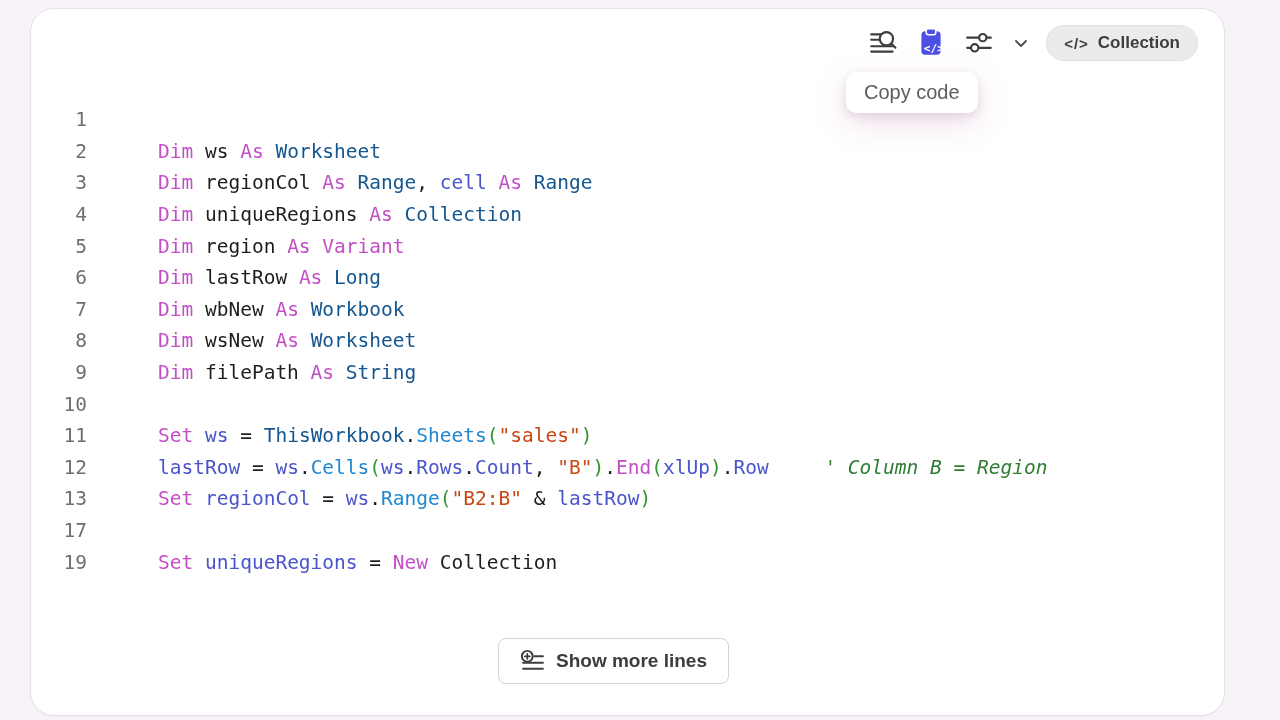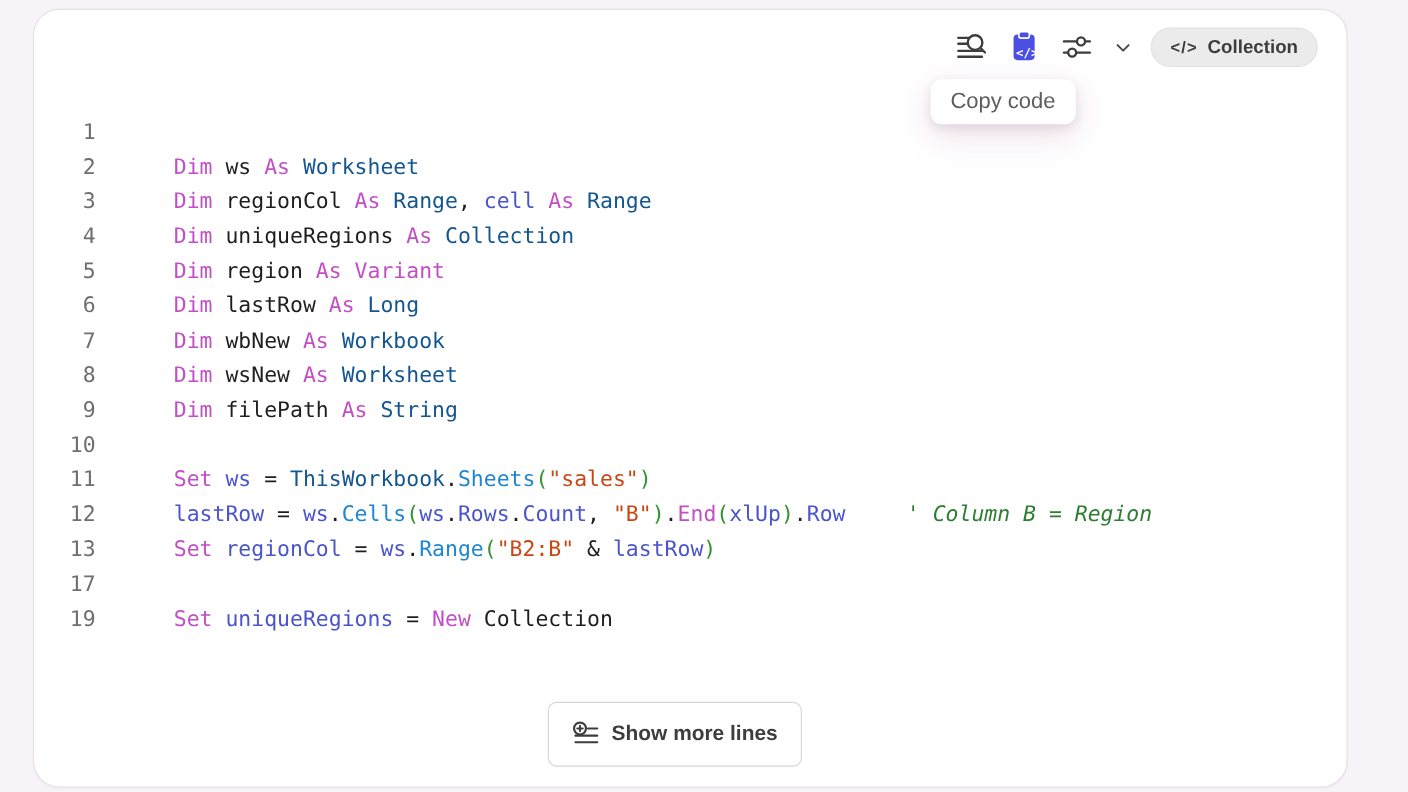--- a/index.html
+++ b/index.html
@@ -77,21 +77,21 @@
   .lc {
     white-space:pre;
     padding-left:24px;
     color:#1e1e1e;
   }
   .tok-com { font-style:italic;margin-left:44px; }
   
   .show-more {
     position:absolute;
     left:467px; top:629px;
-    height:59px;
+    height:46px;
     display:flex; align-items:center; gap:11px;
     padding:0 21px;
     background:#ffffff;
     border:1px solid #d6d4d6;
     border-radius:8px;
     cursor:pointer;
     font-size:19px; font-weight:600; color:#3d3d3d;
     font-family:"Liberation Sans", sans-serif;
   }
   svg { display:block; }

